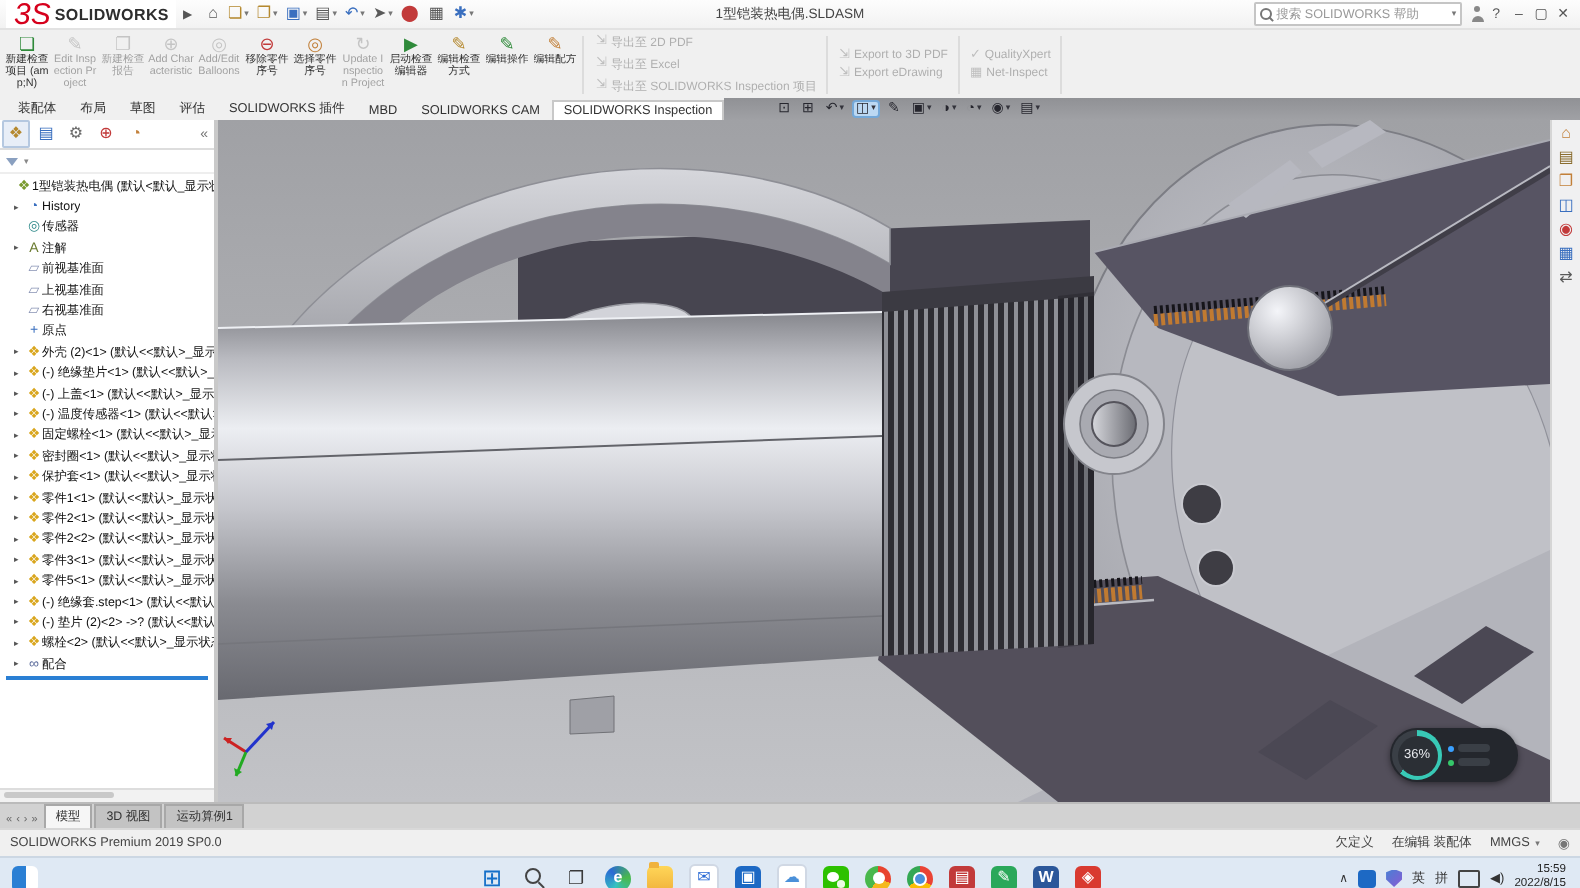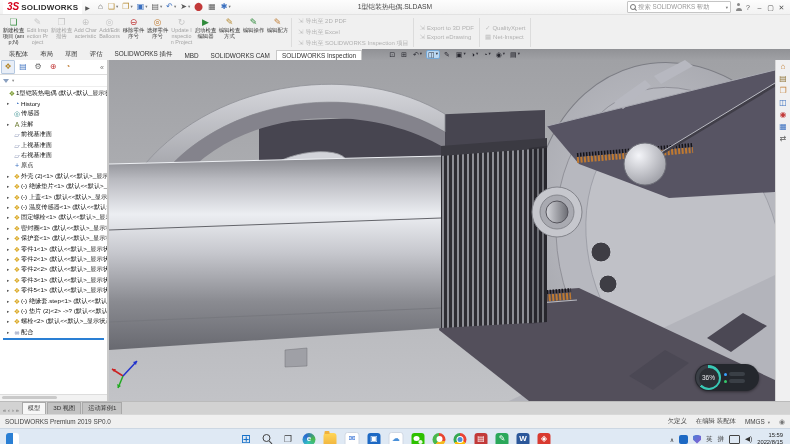--- a/index.html
+++ b/index.html
@@ -5,21 +5,21 @@
   html,body{margin:0;padding:0;}
   #app{width:790px;height:444px;position:relative;overflow:hidden;background:#f0f0f0;
        font-family:"Liberation Sans","DejaVu Sans",sans-serif;font-size:7px;color:#222;
        -webkit-font-smoothing:antialiased;}
   .nowrap{white-space:nowrap;overflow:hidden;}
 
   
   .titlebar{height:14px;display:flex;align-items:center;background:linear-gradient(#fdfdfd,#f2f2f2);
             border-bottom:1px solid #e2e2e2;padding:0 3px;gap:3px;position:relative;}
   .logo{display:flex;align-items:center;gap:2px;background:#fff;padding:0 4px;height:100%;}
-  .logo-3s{color:#d6001c;font-weight:bold;font-style:italic;font-size:10px;line-height:1;}
+  .logo-3s{color:#d6001c;font-weight:normal;font-style:italic;font-size:15px;line-height:1;}
   .logo-text{font-weight:bold;font-size:8px;color:#2e2e2e;letter-spacing:.2px;}
   .expand-arrow{font-size:6px;color:#555;}
   .qa{display:flex;align-items:center;gap:4px;margin-left:5px;}
   .qa-item{display:flex;align-items:center;line-height:1;}
   .qa-glyph{font-size:8px;}
   .caret{font-size:4.5px;color:#777;margin-left:1px;}
   .tb-title{position:absolute;left:50%;transform:translateX(-50%);font-size:6.8px;color:#444;}
   .tb-right{margin-left:auto;display:flex;align-items:center;gap:4px;}
   .searchbox{width:98px;height:10px;border:1px solid #c5c5c5;background:#fff;display:flex;
              align-items:center;gap:2px;padding:0 2px;border-radius:1px;}

